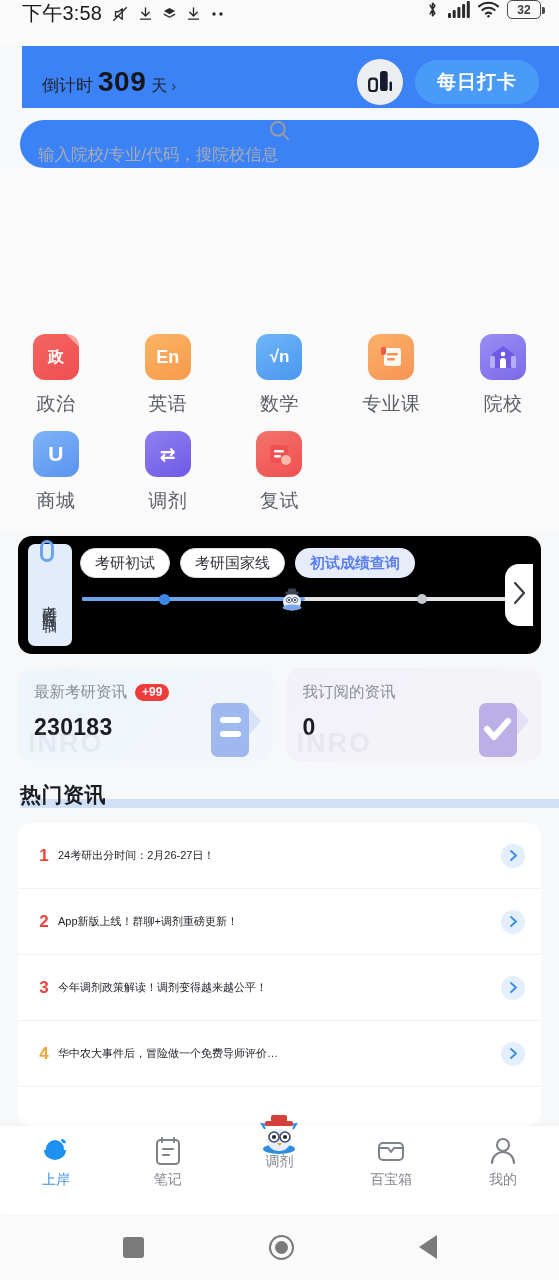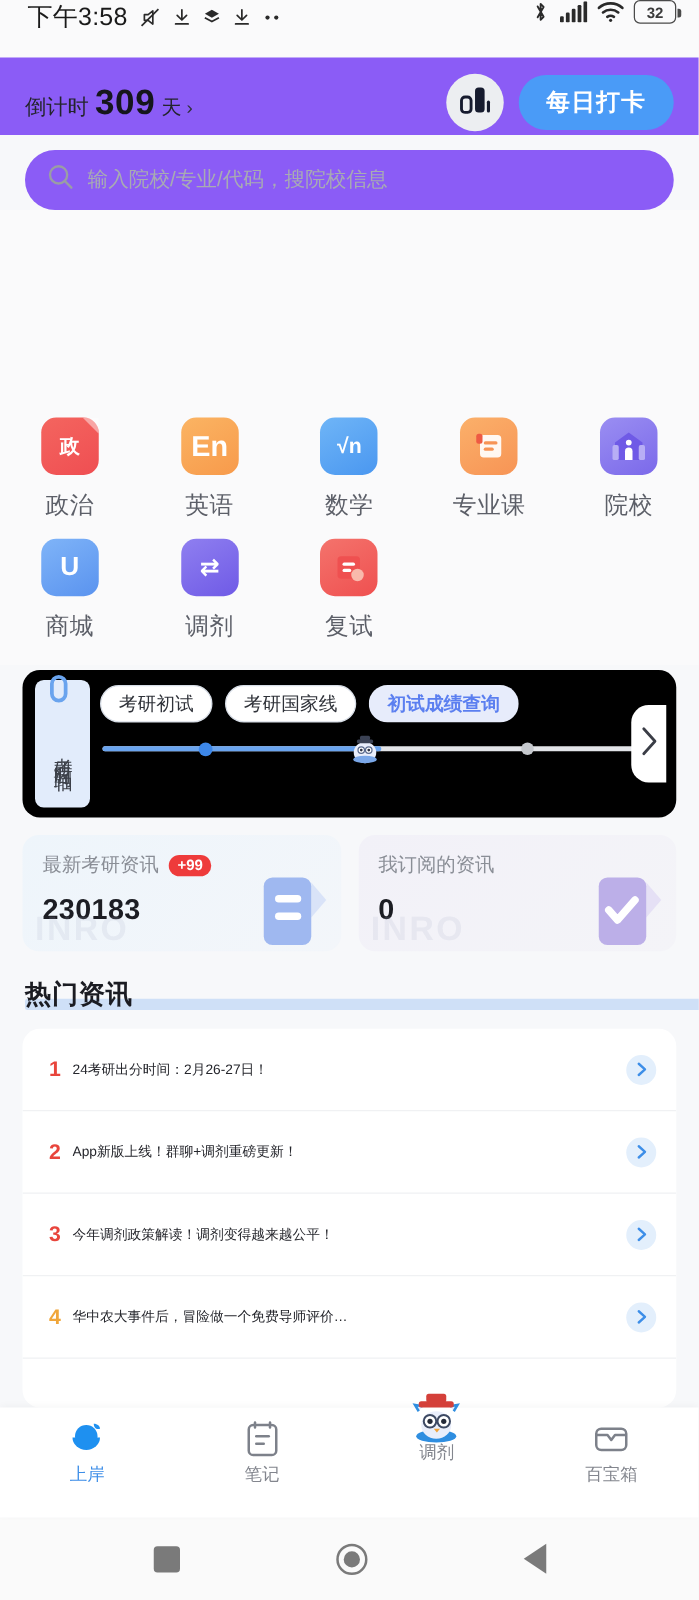--- a/index.html
+++ b/index.html
@@ -38,21 +38,22 @@
   }
   .battery::after {
     content: ""; position: absolute; right: -5px; top: 6px;
     width: 3px; height: 7px; background: #4a4a4a; border-radius: 0 2px 2px 0;
   }
 
   
   .header {
     flex: 0 0 auto;
     padding: 10px 20px 0 20px;
-    background: #8b5cf6;
+    background: #3b82f6;
+    margin-left: 22px;
   }
   .header-row {
     display: flex; align-items: center; height: 52px;
   }
   .countdown { display: flex; align-items: baseline; gap: 5px; cursor: pointer; }
   .cd-label { font-size: 17px; color: #23242b; font-weight: 500; }
   .cd-num { font-size: 28px; font-weight: 700; color: #15161c; letter-spacing: .5px; }
   .cd-unit { font-size: 16px; color: #23242b; }
   .cd-arrow { font-size: 15px; color: #30323a; margin-left: -1px; }
   .header-spacer { flex: 1 1 auto; }
@@ -68,25 +69,26 @@
     background: #4a9bf7;
     color: #fff; font-size: 19px; font-weight: 700;
     display: flex; align-items: center; justify-content: center;
     border: none; cursor: pointer; letter-spacing: 1px;
   }
 
   
   .searchbar {
     margin: 12px 20px 0 20px;
     height: 48px;
-    background: #8b5cf6;
+    background: #3b82f6;
     border-radius: 24px;
     display: flex; align-items: center;
-    padding: 0 18px; gap: 11px;
+    padding: 0 18px; 
     cursor: text;
+    flex-direction: column;
   }
   .search-input {
     border: none; outline: none; background: transparent;
     font-size: 16.5px; color: #2c2d33; width: 100%;
     font-family: "Liberation Sans", "DejaVu Sans", sans-serif;
   }
   .search-input::placeholder { color: #a8abb3; }
 
   
   .banner-blank { height: 152px; flex: 0 0 152px; background: #fafafb; }
@@ -105,21 +107,21 @@
     display: flex; align-items: center; justify-content: center;
     color: #fff; font-weight: 700; font-size: 17px;
     position: relative; margin-bottom: 11px;
   }
   .tile::after {
     content: ""; position: absolute; left: 5px; right: 5px; bottom: -6px;
     height: 12px; border-radius: 50%;
     background: rgba(0,0,0,.07); filter: blur(5px); z-index: -1;
   }
   .tile.t-politics { background: linear-gradient(150deg,#f4655f,#ef4e52); font-size: 16px; }
-  .tile.t-english  { background: linear-gradient(150deg,#fbb463,#f79a4b); font-size: 23px; }
+  .tile.t-english  { background: linear-gradient(150deg,#fbb463,#f79a4b); font-size: 18px; }
   .tile.t-math     { background: linear-gradient(150deg,#6fb5f7,#4a97f0); font-size: 17px; }
   .tile.t-major    { background: linear-gradient(150deg,#fbb06a,#f79455); }
   .tile.t-school   { background: linear-gradient(150deg,#9a8ef2,#7b69ea); }
   .tile.t-mall     { background: linear-gradient(150deg,#7fb4f8,#5a93ef); font-size: 21px; }
   .tile.t-transfer { background: linear-gradient(150deg,#8f7ff0,#6f5ae6); font-size: 19px; }
   .tile.t-retest   { background: linear-gradient(150deg,#f4736c,#ef5050); }
   .grid-label { font-size: 19px; color: #5c5f68; letter-spacing: .4px; }
 
   
   .timeline-card {
@@ -650,20 +652,29 @@
     <div class="tab">
       <span class="tab-ico">
         <svg width="30" height="30" viewBox="0 0 30 30">
           <rect x="3" y="7" width="24" height="17" rx="4" fill="none" stroke="#7d818a" stroke-width="2"></rect>
           <path d="M3 12h9l3 4 3-4h9" fill="none" stroke="#7d818a" stroke-width="2" stroke-linejoin="round"></path>
         </svg>
       </span>
       <span class="tab-label">百宝箱</span>
     </div>
 
+    <div class="tab">
+      <span class="tab-ico">
+        <svg width="28" height="30" viewBox="0 0 28 30">
+          <circle cx="14" cy="9" r="6" fill="none" stroke="#7d818a" stroke-width="2.1"></circle>
+          <path d="M3 27a11 11 0 0 1 22 0" fill="none" stroke="#7d818a" stroke-width="2.1" stroke-linecap="round"></path>
+        </svg>
+      </span>
+      <span class="tab-label">我的</span>
+    </div>
 
   </div>
 
   <div class="androidnav">
     <div class="nav-btn">
       <span class="nav-square"></span>
     </div>
     <div class="nav-btn">
       <span class="nav-circle">
           <i></i>

